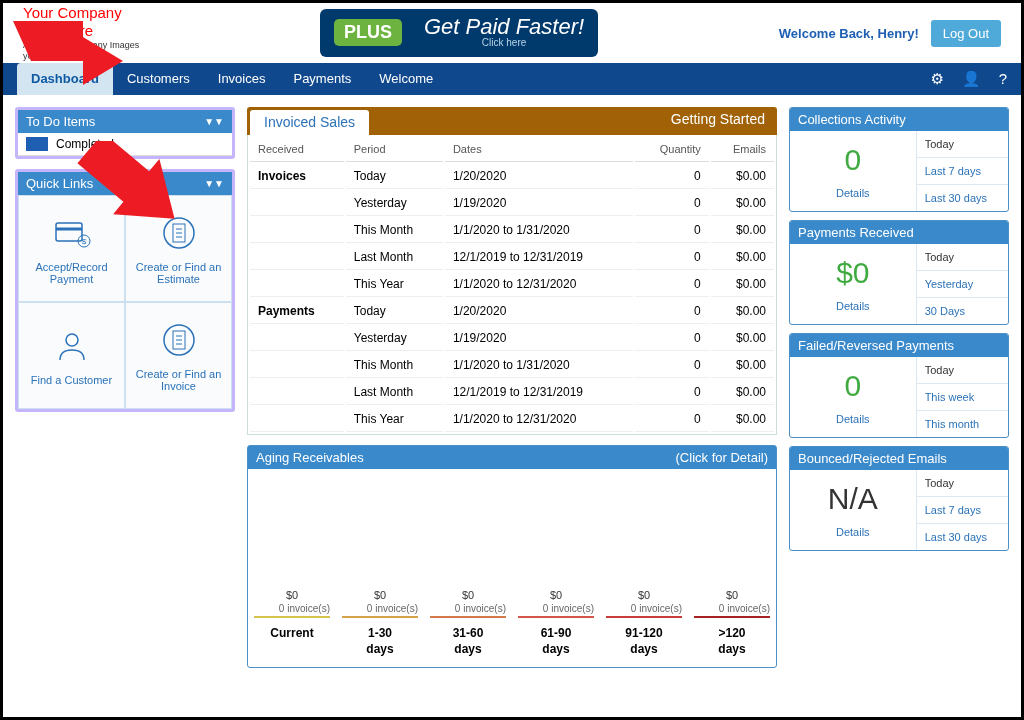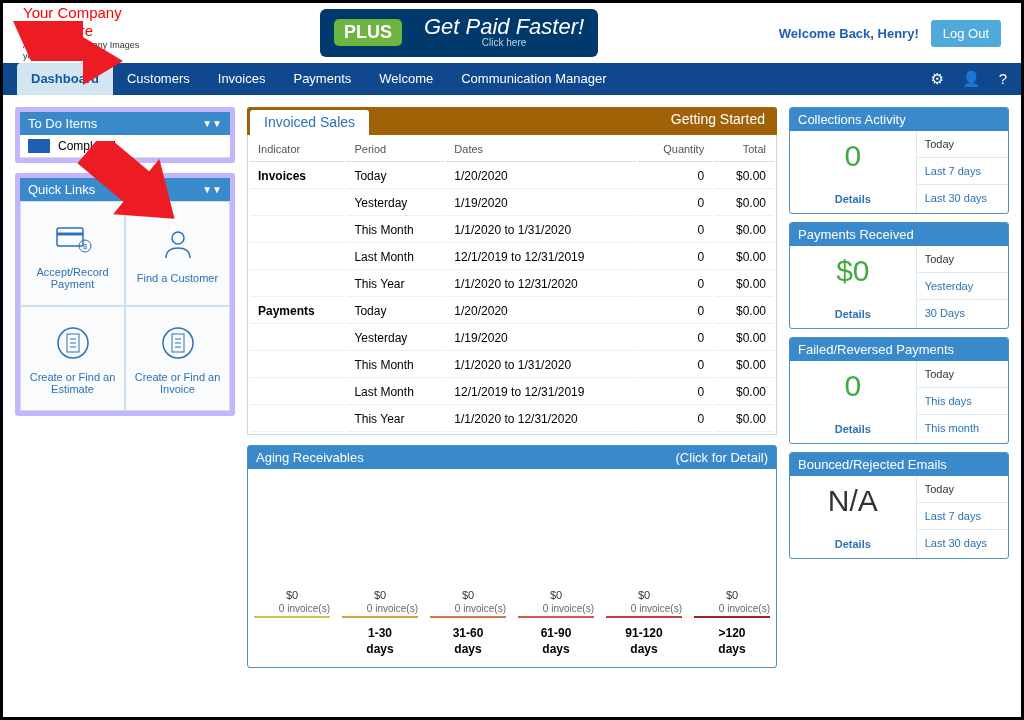--- a/index.html
+++ b/index.html
@@ -14,21 +14,21 @@
     .header-right { display: flex; align-items: center; gap: 12px; color: #1e5fb3; font-weight: bold; font-size: 13px; }
     .logout-btn { background: #4fa9d9; color: white; border: none; padding: 6px 12px; border-radius: 3px; cursor: pointer; font-size: 13px; }
     .navbar { background: #0f488c; color: white; display: flex; align-items: center; padding: 0 14px; height: 32px; }
     .nav-item { padding: 0 14px; cursor: pointer; font-size: 13px; line-height: 32px; }
     .nav-item.active { background: #d4e5f2; color: #0f5aa3; font-weight: bold; border-top-left-radius: 4px; border-top-right-radius: 4px; }
     .nav-right { margin-left: auto; display: flex; gap: 18px; font-size: 15px; }
     .main { display: flex; gap: 12px; padding: 12px; background: #fff; }
     .left-col { width: 220px; }
     .mid-col { flex: 1; }
     .right-col { width: 220px; }
-    .panel { border: 5px solid #c4b5fd; border-radius: 3px; margin-bottom: 10px; overflow: hidden; }
+    .panel { border: 3px solid #c4b5fd; border-radius: 3px; margin-bottom: 10px; overflow: hidden; }
     .panel-header { background: #3a89cb; color: white; padding: 4px 8px; font-size: 13px; display: flex; justify-content: space-between; align-items: center; }
     .panel-body { background: #f9fbfd; }
     .todo-item { display: flex; align-items: center; padding: 4px 8px; font-size: 12px; border-bottom: 1px solid #ddd; background: #fff; }
     .todo-icon { width: 22px; height: 14px; background: #1e5fb3; margin-right: 8px; }
     .quick-grid { display: grid; grid-template-columns: 1fr 1fr; }
     .quick-cell { border: 1px solid #cce0f0; aspect-ratio: 1; display: flex; flex-direction: column; align-items: center; justify-content: center; gap: 8px; padding: 6px; cursor: pointer; text-align: center; font-size: 11px; color: #2b72b8; }
     .quick-cell svg { width: 40px; height: 40px; }
     .mid-tabs { display: flex; background: #a16207; color: white; border-top-left-radius: 3px; border-top-right-radius: 3px; align-items: stretch; height: 28px; }
     .mid-tab { background: white; color: #2b72b8; padding: 4px 14px; margin: 3px 0 0 3px; border-top-left-radius: 3px; border-top-right-radius: 3px; font-size: 14px; }
     .mid-tab-right { margin-left: auto; padding: 4px 12px; font-size: 14px; }
@@ -39,21 +39,21 @@
     .aging { border: 1px solid #4a8fc7; margin-top: 10px; border-radius: 3px; }
     .aging-body { height: 120px; }
     .aging-cols { display: flex; }
     .aging-col { flex: 1; text-align: center; font-size: 11px; }
     .aging-amt { color: #333; }
     .aging-cnt { font-size: 10px; color: #666; border-bottom: 2px solid; padding: 2px 0; margin: 0 6px; text-align: right; }
     .aging-label { font-weight: bold; padding-top: 8px; font-size: 12px; line-height: 1.3; padding-bottom: 10px; }
     .stat-wrap { display: flex; width: 100%; }
     .stat-main { flex: 1.2; display: flex; flex-direction: column; align-items: center; justify-content: center; padding: 8px; }
     .stat-value { font-size: 30px; color: #3faa3f; }
-    .stat-details { font-size: 11px; color: #2b72b8; margin-top: 20px; cursor: pointer; font-weight: bold; }
+    .stat-details { font-size: 11px; color: #2b72b8; margin-top: 10px; cursor: pointer; }
     .stat-links { flex: 1; display: flex; flex-direction: column; border-left: 1px solid #dce8f2; }
     .stat-link { padding: 7px 8px; font-size: 11px; color: #2b72b8; cursor: pointer; border-bottom: 1px solid #dce8f2; }
     .stat-link.dark { color: #333; }
     .stat-link:last-child { border-bottom: none; }
     .arrow1 { position: absolute; left: 10px; top: 18px; z-index: 100; }
     .arrow2 { position: absolute; left: 68px; top: 138px; z-index: 100; }
     .chev { font-size: 10px; line-height: 1; }
   </style>
 </head>
 <body>
@@ -86,21 +86,20 @@
     <button class="logout-btn">Log Out</button>
   </div>
 </div>
 
 <div class="navbar">
   <div class="nav-item active">Dashboard</div>
   <div class="nav-item">Customers</div>
   <div class="nav-item">Invoices</div>
   <div class="nav-item">Payments</div>
   <div class="nav-item">Welcome</div>
-  <div class="nav-item">Communication Manager</div>
   <div class="nav-right">
     <span>⚙</span>
     <span>👤</span>
     <span>?</span>
   </div>
 </div>
 
 <div class="main">
   <div class="left-col">
     <div class="panel">
@@ -125,34 +124,34 @@
           <svg viewBox="0 0 40 40">
               <rect x="4" y="10" width="26" height="18" rx="2" fill="none" stroke="#2b72b8" stroke-width="1.5"></rect>
               <line x1="4" y1="16" x2="30" y2="16" stroke="#2b72b8" stroke-width="3"></line>
               <circle cx="32" cy="28" r="6" fill="none" stroke="#2b72b8"></circle>
               <text x="32" y="31" font-size="8" text-anchor="middle" fill="#2b72b8">$</text>
             </svg>
           <span>Accept/Record Payment</span>
         </div>
         <div class="quick-cell">
           <svg viewBox="0 0 40 40">
-              <circle cx="20" cy="14" r="6" fill="none" stroke="#2b72b8" stroke-width="1.5"></circle>
-              <path d="M8 34 Q8 24 20 24 Q32 24 32 34" fill="none" stroke="#2b72b8" stroke-width="1.5"></path>
-            </svg>
-          <span>Find a Customer</span>
-        </div>
-        <div class="quick-cell">
-          <svg viewBox="0 0 40 40">
               <circle cx="20" cy="20" r="15" fill="none" stroke="#2b72b8" stroke-width="1.5"></circle>
               <rect x="14" y="11" width="12" height="18" fill="none" stroke="#2b72b8"></rect>
               <line x1="17" y1="16" x2="23" y2="16" stroke="#2b72b8"></line>
               <line x1="17" y1="20" x2="23" y2="20" stroke="#2b72b8"></line>
               <line x1="17" y1="24" x2="23" y2="24" stroke="#2b72b8"></line>
             </svg>
           <span>Create or Find an Estimate</span>
+        </div>
+        <div class="quick-cell">
+          <svg viewBox="0 0 40 40">
+              <circle cx="20" cy="14" r="6" fill="none" stroke="#2b72b8" stroke-width="1.5"></circle>
+              <path d="M8 34 Q8 24 20 24 Q32 24 32 34" fill="none" stroke="#2b72b8" stroke-width="1.5"></path>
+            </svg>
+          <span>Find a Customer</span>
         </div>
         <div class="quick-cell">
           <svg viewBox="0 0 40 40">
               <circle cx="20" cy="20" r="15" fill="none" stroke="#2b72b8" stroke-width="1.5"></circle>
               <rect x="14" y="11" width="12" height="18" fill="none" stroke="#2b72b8"></rect>
               <line x1="17" y1="16" x2="23" y2="16" stroke="#2b72b8"></line>
               <line x1="17" y1="20" x2="23" y2="20" stroke="#2b72b8"></line>
               <line x1="17" y1="24" x2="23" y2="24" stroke="#2b72b8"></line>
             </svg>
           <span>Create or Find an Invoice</span>
@@ -163,25 +162,25 @@
 
   <div class="mid-col">
     <div>
       <div class="mid-tabs">
         <div class="mid-tab">Invoiced Sales</div>
         <div class="mid-tab-right">Getting Started</div>
       </div>
       <table class="data-table">
         <thead>
             <tr id="inv-headers">
-              <th>Indicator</th>
+              <th>Received</th>
               <th>Period</th>
               <th>Dates</th>
               <th style="text-align: right;">Quantity</th>
-              <th style="text-align: right;">Total</th>
+              <th style="text-align: right;">Emails</th>
             </tr>
           </thead>
         <tbody id="inv-body">
             <tr>
               <td class="ind">Invoices</td>
               <td>Today</td>
               <td>1/20/2020</td>
               <td style="text-align:right">0</td>
               <td style="text-align:right">$0.00</td>
             </tr>
@@ -254,20 +253,21 @@
     <div class="aging">
       <div class="panel-header">
         <span>Aging Receivables</span>
         <span>(Click for Detail)</span>
       </div>
       <div class="aging-body"></div>
       <div class="aging-cols" id="aging-cols">
           <div class="aging-col">
             <div class="aging-amt">$0</div>
             <div class="aging-cnt" style="border-color:#d4c24a">0 invoice(s)</div>
+            <div class="aging-label">Current</div>
           </div>
           <div class="aging-col">
             <div class="aging-amt">$0</div>
             <div class="aging-cnt" style="border-color:#d4a24a">0 invoice(s)</div>
             <div class="aging-label">1-30<br>days</div>
           </div>
           <div class="aging-col">
             <div class="aging-amt">$0</div>
             <div class="aging-cnt" style="border-color:#d47a4a">0 invoice(s)</div>
             <div class="aging-label">31-60<br>days</div>
@@ -322,21 +322,21 @@
       </div>
       <div style="border: 1px solid rgb(74, 143, 199); border-radius: 3px; margin-bottom: 8px; overflow: hidden;">
         <div class="panel-header">Failed/Reversed Payments</div>
         <div class="stat-wrap">
           <div class="stat-main">
             <div class="stat-value" style="">0</div>
             <div class="stat-details">Details</div>
           </div>
           <div class="stat-links">
             <div class="stat-link dark">Today</div>
-            <div class="stat-link">This days</div>
+            <div class="stat-link">This week</div>
             <div class="stat-link">This month</div>
           </div>
         </div>
       </div>
       <div style="border: 1px solid rgb(74, 143, 199); border-radius: 3px; margin-bottom: 8px; overflow: hidden;">
         <div class="panel-header">Bounced/Rejected Emails</div>
         <div class="stat-wrap">
           <div class="stat-main">
             <div class="stat-value" style="color:#333">N/A</div>
             <div class="stat-details">Details</div>

